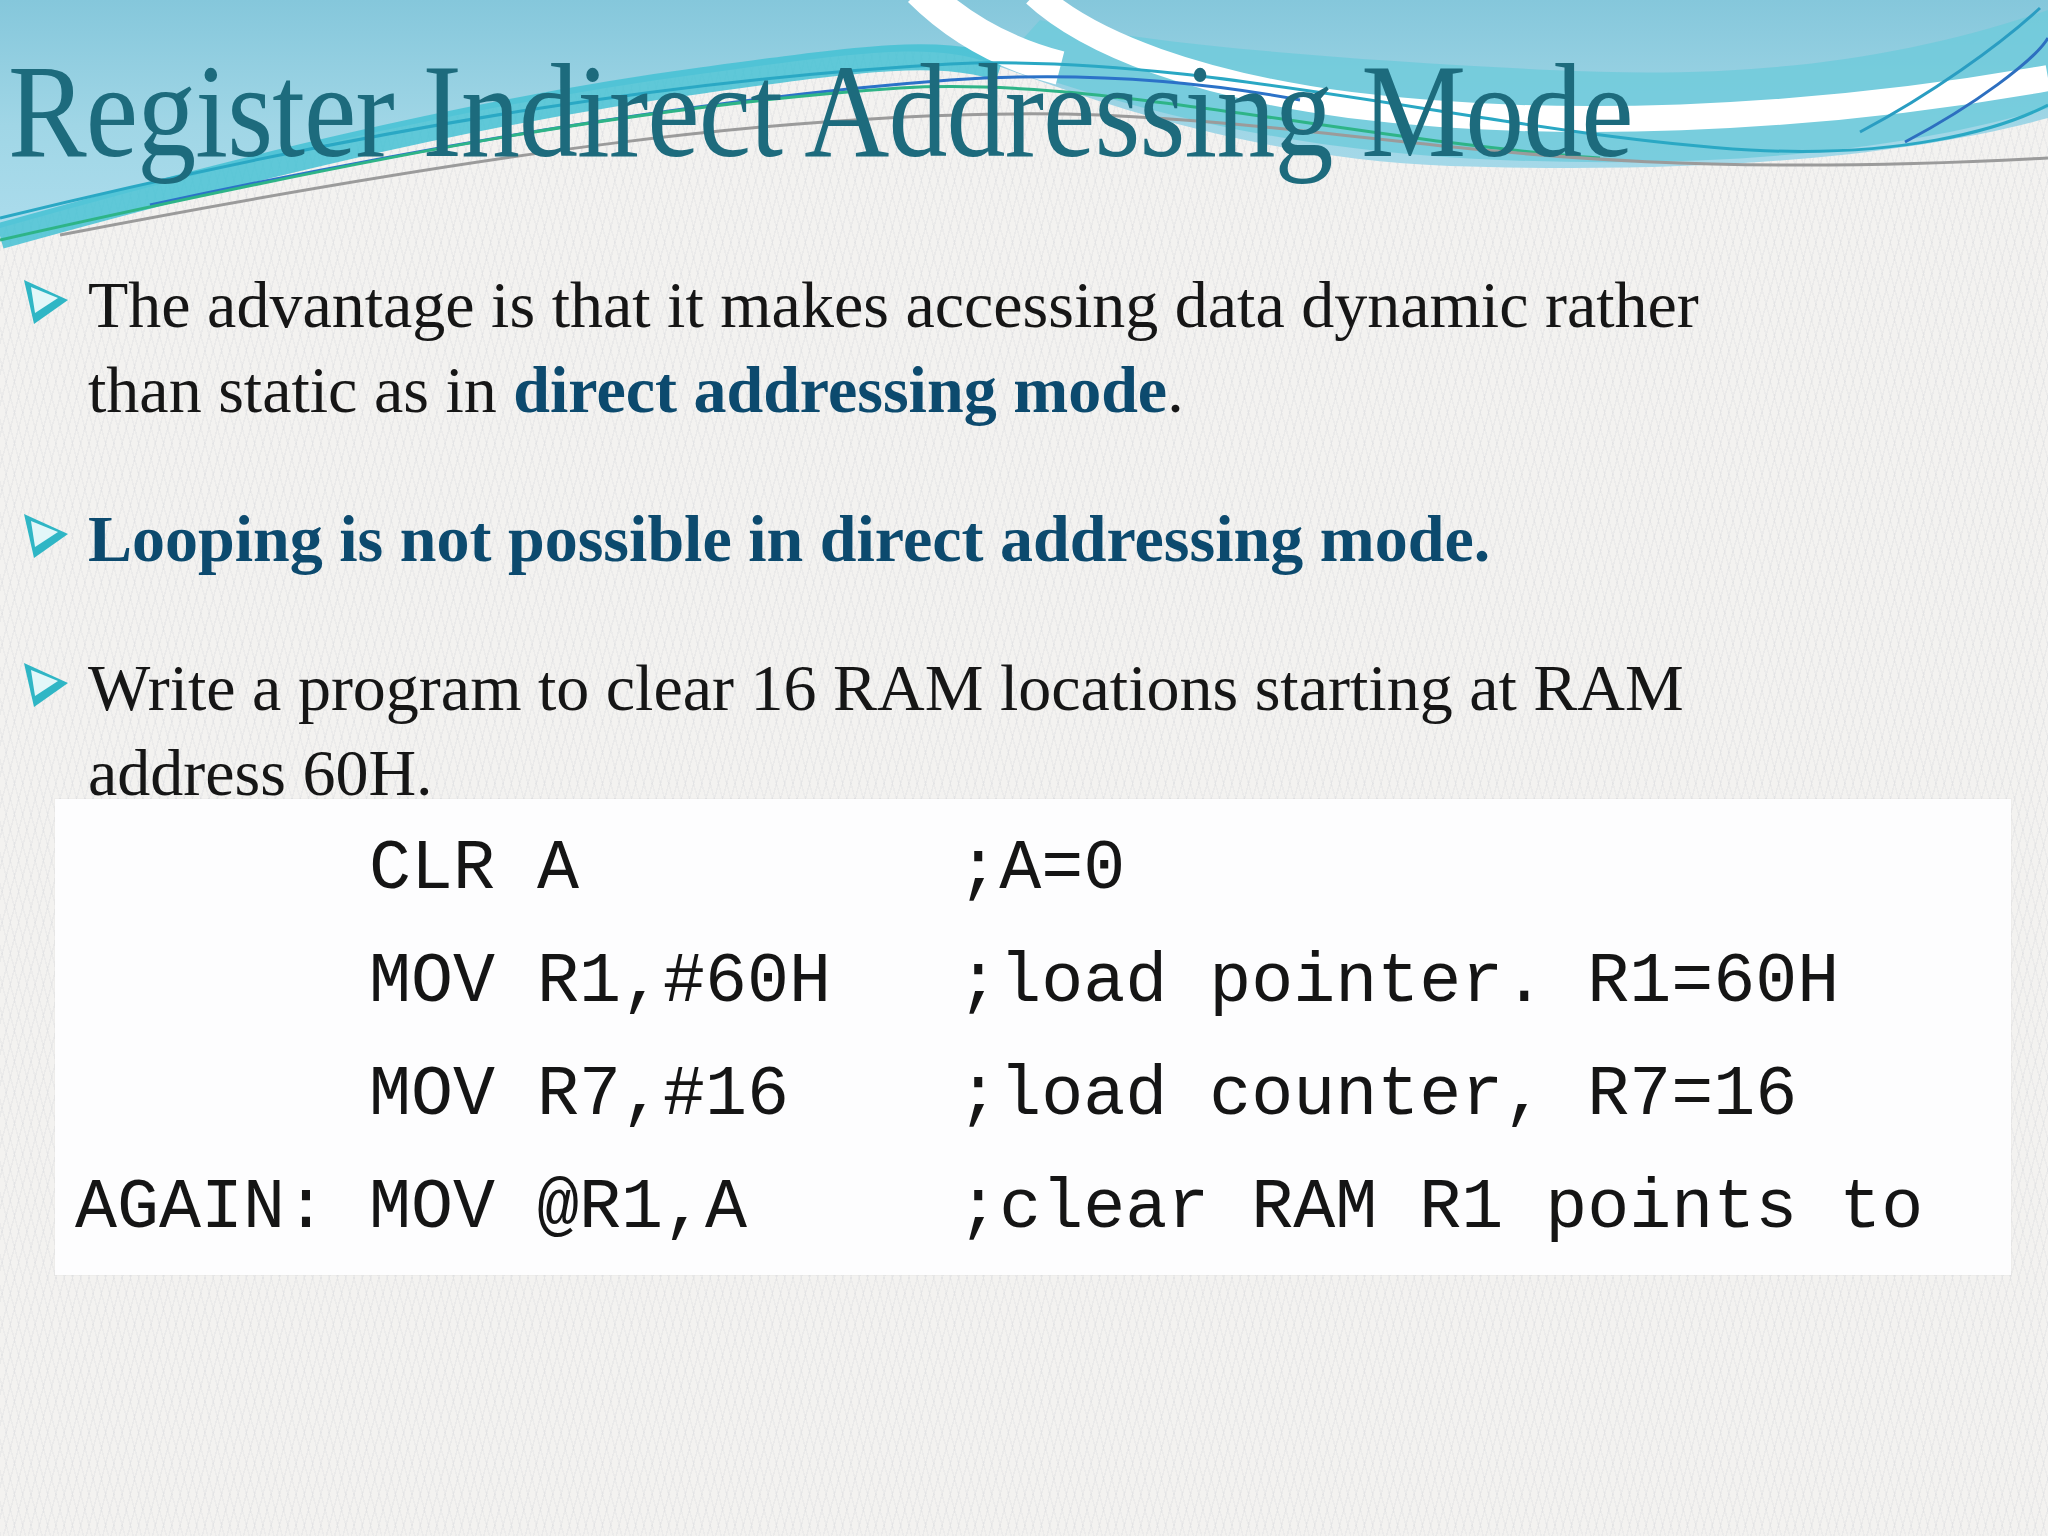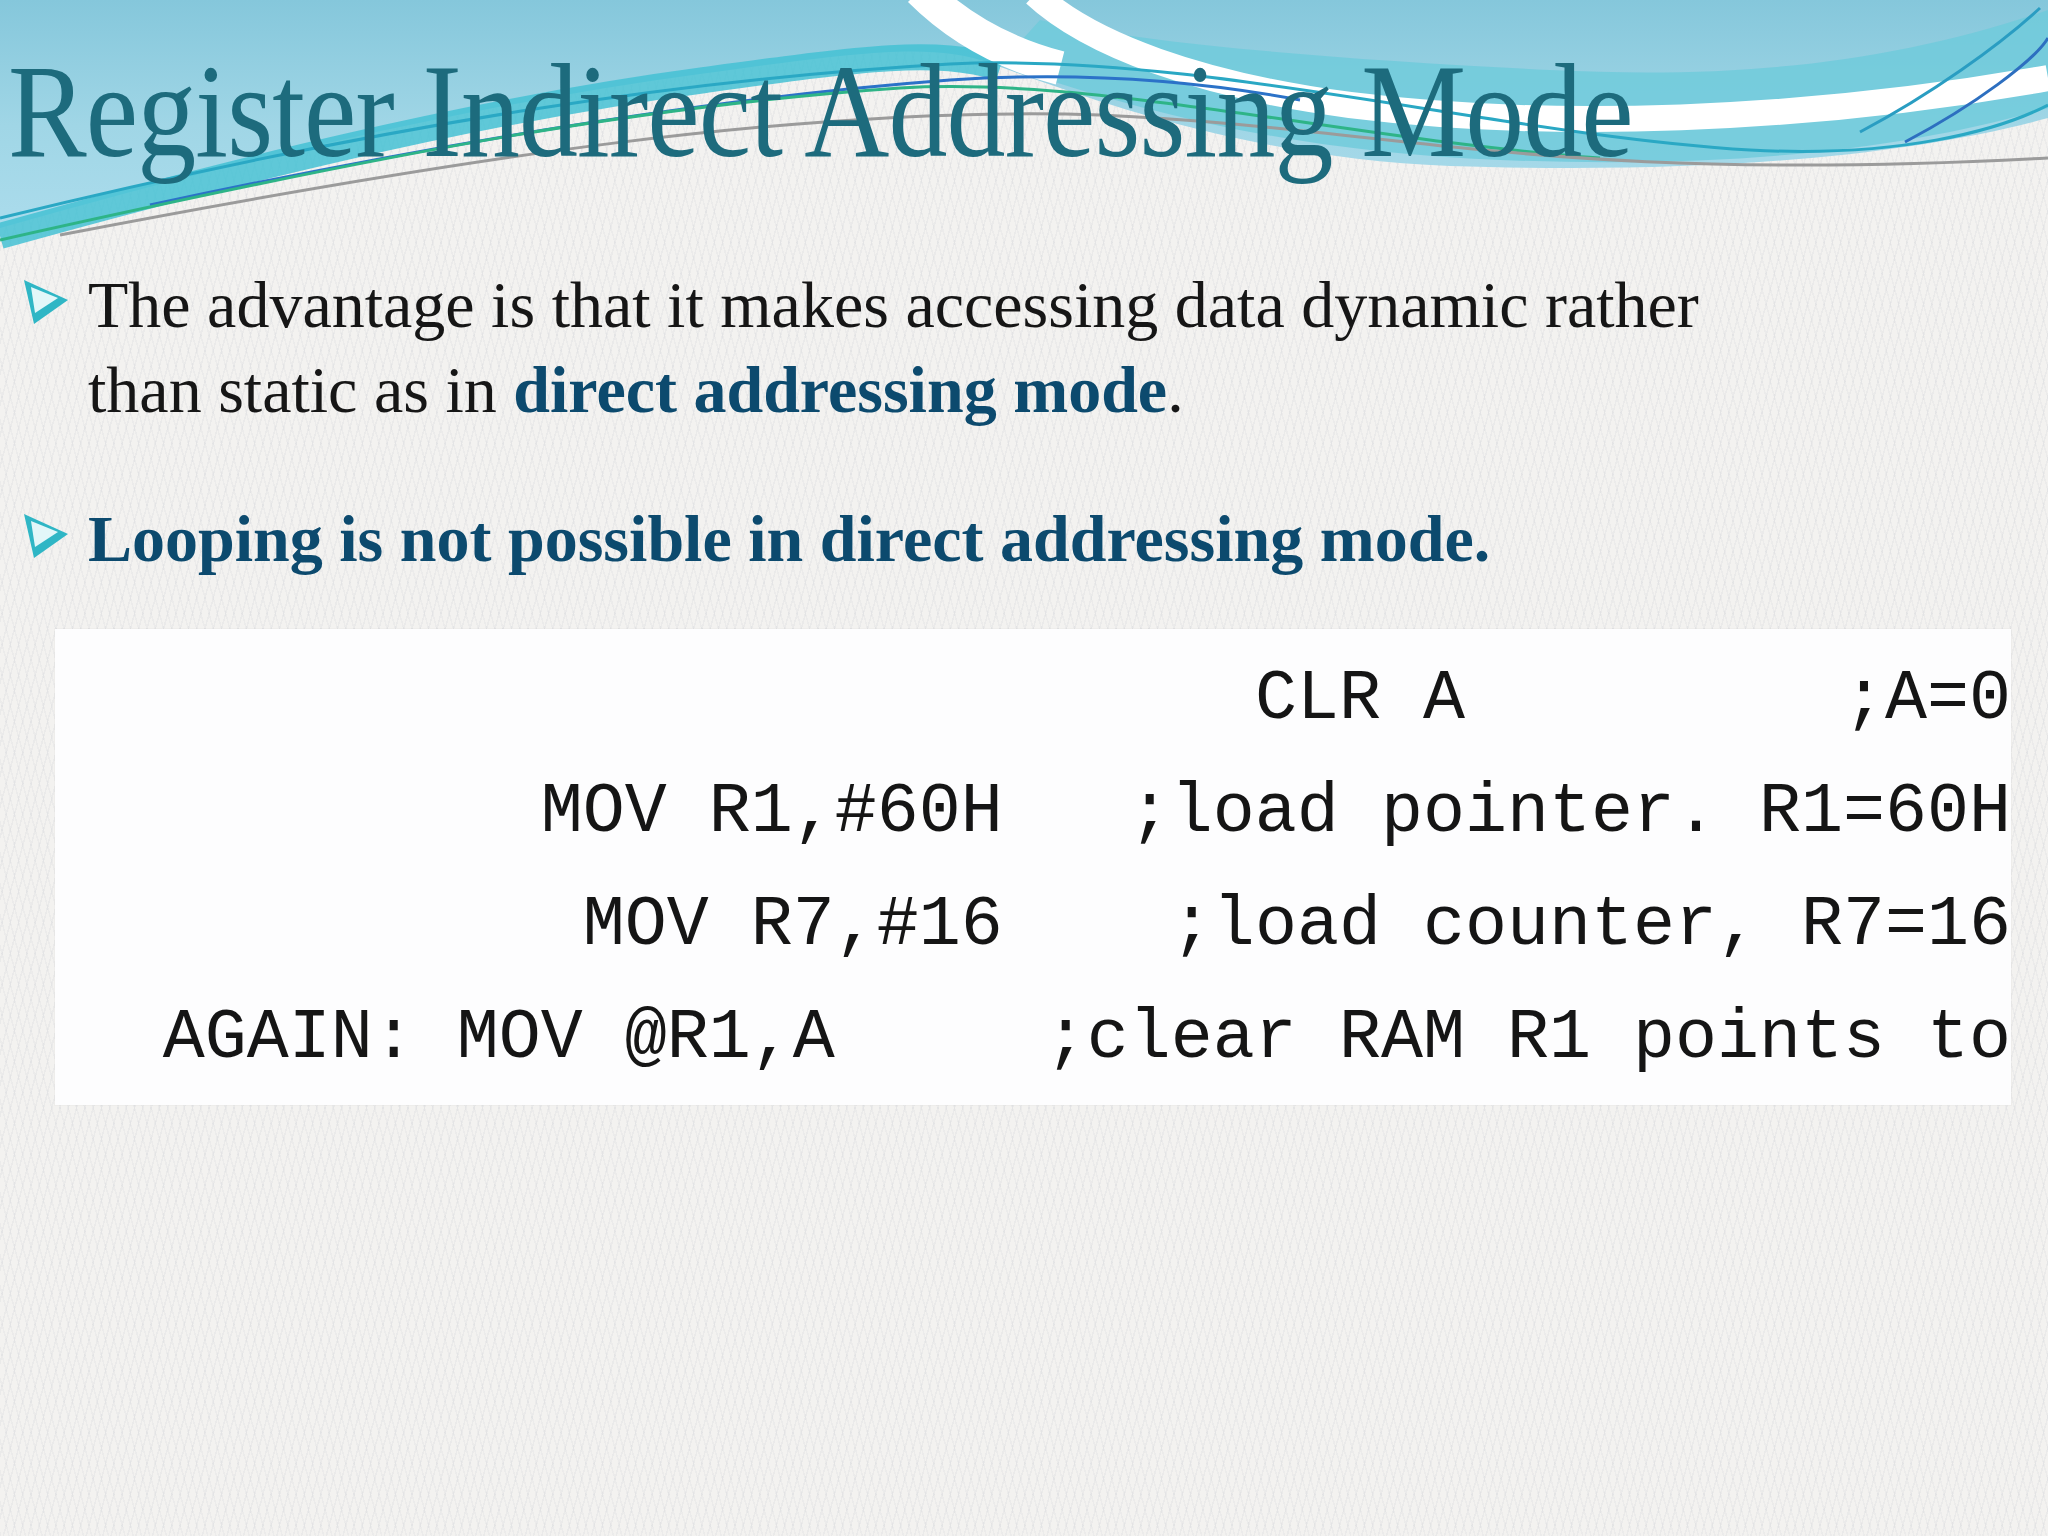--- a/index.html
+++ b/index.html
@@ -29,21 +29,21 @@
   .b1{margin-top:14px;margin-bottom:64px;}
   .b2{margin-bottom:64px;}
   .b3{margin-bottom:0;}
   .codeblock{
     position:relative;margin:-16px 0 0 55px;width:1956px;box-sizing:border-box;
     background:#fdfdfe;padding:14px 0 10px 20px;
     box-shadow:0 0 0 1px rgba(0,0,0,0.02);
   }
   .codeline{
     white-space:pre;font-family:"Liberation Mono", monospace;
-    font-size:70px;line-height:113px;color:#151515;text-align:right;
+    font-size:70px;line-height:113px;color:#151515;
   }
 </style>
 </head>
 <body>
 
 <div class="header">
   <svg width="2048" height="260" viewBox="0 0 2048 260" aria-hidden="true">
     <defs>
       <linearGradient id="sky" x1="0" y1="0" x2="0" y2="1">
         <stop offset="0" stop-color="#85c7db"></stop>
@@ -83,20 +83,27 @@
   </div>
 
   <div class="bullet b2">
     <svg class="arrow" width="48" height="48" viewBox="0 0 48 48" aria-hidden="true">
       <polygon points="2,2 46,22 12,46" fill="#2fb6c5"></polygon>
       <polygon points="9,9 36,20 13,35" fill="#e2f7f9"></polygon>
     </svg>
     <div class="btext"><span class="hl">Looping is not possible in direct addressing mode.</span></div>
   </div>
 
+  <div class="bullet b3">
+    <svg class="arrow" width="48" height="48" viewBox="0 0 48 48" aria-hidden="true">
+      <polygon points="2,2 46,22 12,46" fill="#2fb6c5"></polygon>
+      <polygon points="9,9 36,20 13,35" fill="#e2f7f9"></polygon>
+    </svg>
+    <div class="btext"><span>Write a program to clear 16 RAM locations starting at RAM</span><br><span>address 60H.</span></div>
+  </div>
 
   <div class="codeblock">
     <div class="codeline">       CLR A         ;A=0</div>
     <div class="codeline">       MOV R1,#60H   ;load pointer. R1=60H</div>
     <div class="codeline">       MOV R7,#16    ;load counter, R7=16</div>
     <div class="codeline">AGAIN: MOV @R1,A     ;clear RAM R1 points to</div>
   </div>
 
 </div>
 

